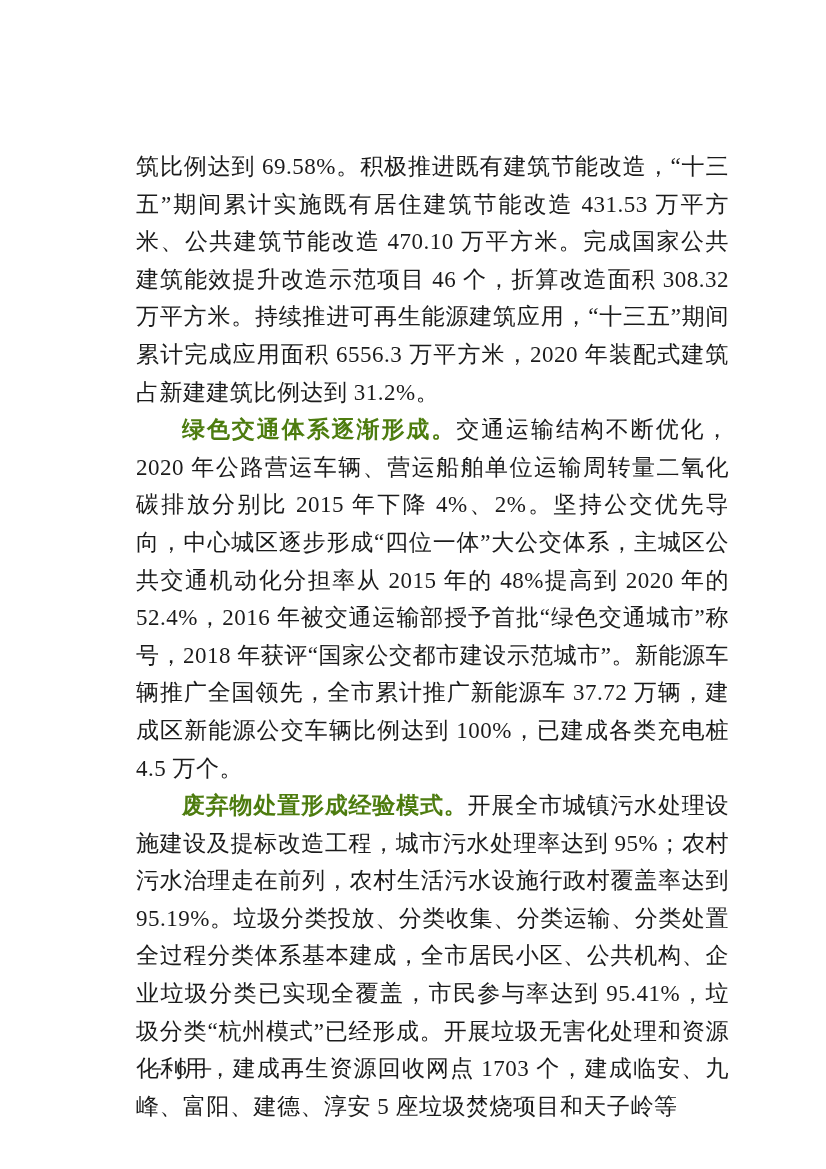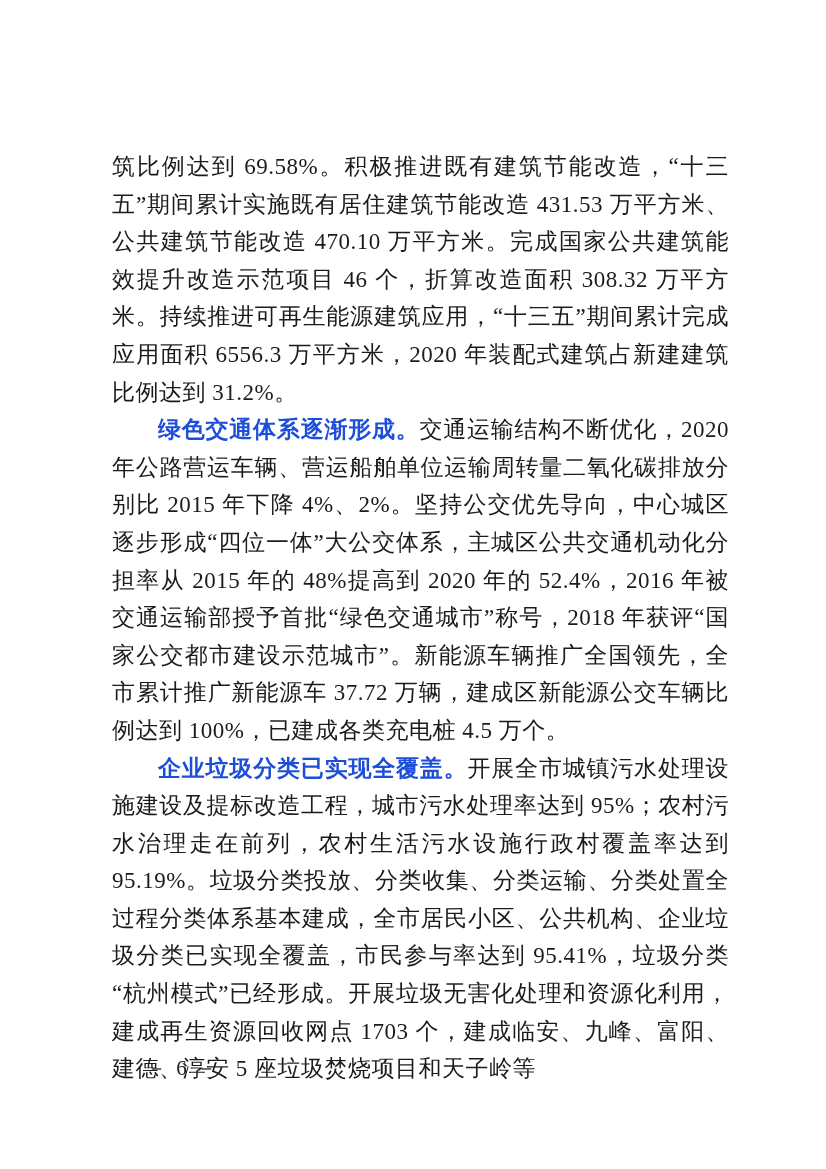--- a/index.html
+++ b/index.html
@@ -25,29 +25,30 @@
     left: 112px;
     width: 617px;
   }
 
   .para {
     font-size: 23px;
     line-height: 37.6px;
     text-align: justify;
     color: #1b1b1b;
     letter-spacing: 0.5px;
+    margin-left: 24px;
   }
 
   .para.indent {
     text-indent: 2em;
   }
 
   .lead {
     font-weight: bold;
-    color: #1d4ed8;
+    color: #4d7c0f;
   }
 
   .footer {
     position: absolute;
     left: 146px;
     top: 1054px;
     font-size: 21px;
     color: #222222;
     letter-spacing: 2px;
   }
@@ -56,21 +57,21 @@
 <body>
 
 <div class="page">
 
   <main class="content">
 
     <p class="para"><span class="lead"></span><span>筑比例达到 69.58%。积极推进既有建筑节能改造，“十三五”期间累计实施既有居住建筑节能改造 431.53 万平方米、公共建筑节能改造 470.10 万平方米。完成国家公共建筑能效提升改造示范项目 46 个，折算改造面积 308.32 万平方米。持续推进可再生能源建筑应用，“十三五”期间累计完成应用面积 6556.3 万平方米，2020 年装配式建筑占新建建筑比例达到 31.2%。</span></p>
 
     <p class="para indent"><span class="lead">绿色交通体系逐渐形成。</span><span>交通运输结构不断优化，2020 年公路营运车辆、营运船舶单位运输周转量二氧化碳排放分别比 2015 年下降 4%、2%。坚持公交优先导向，中心城区逐步形成“四位一体”大公交体系，主城区公共交通机动化分担率从 2015 年的 48%提高到 2020 年的 52.4%，2016 年被交通运输部授予首批“绿色交通城市”称号，2018 年获评“国家公交都市建设示范城市”。新能源车辆推广全国领先，全市累计推广新能源车 37.72 万辆，建成区新能源公交车辆比例达到 100%，已建成各类充电桩 4.5 万个。</span></p>
 
-    <p class="para indent"><span class="lead">企业垃圾分类已实现全覆盖。</span><span>开展全市城镇污水处理设施建设及提标改造工程，城市污水处理率达到 95%；农村污水治理走在前列，农村生活污水设施行政村覆盖率达到 95.19%。垃圾分类投放、分类收集、分类运输、分类处置全过程分类体系基本建成，全市居民小区、公共机构、企业垃圾分类已实现全覆盖，市民参与率达到 95.41%，垃圾分类“杭州模式”已经形成。开展垃圾无害化处理和资源化利用，建成再生资源回收网点 1703 个，建成临安、九峰、富阳、建德、淳安 5 座垃圾焚烧项目和天子岭等</span></p>
+    <p class="para indent"><span class="lead">废弃物处置形成经验模式。</span><span>开展全市城镇污水处理设施建设及提标改造工程，城市污水处理率达到 95%；农村污水治理走在前列，农村生活污水设施行政村覆盖率达到 95.19%。垃圾分类投放、分类收集、分类运输、分类处置全过程分类体系基本建成，全市居民小区、公共机构、企业垃圾分类已实现全覆盖，市民参与率达到 95.41%，垃圾分类“杭州模式”已经形成。开展垃圾无害化处理和资源化利用，建成再生资源回收网点 1703 个，建成临安、九峰、富阳、建德、淳安 5 座垃圾焚烧项目和天子岭等</span></p>
 
   </main>
 
   <footer class="footer">
     <span>－ 6 －</span>
   </footer>
 
 </div>
 
 </body></html>

